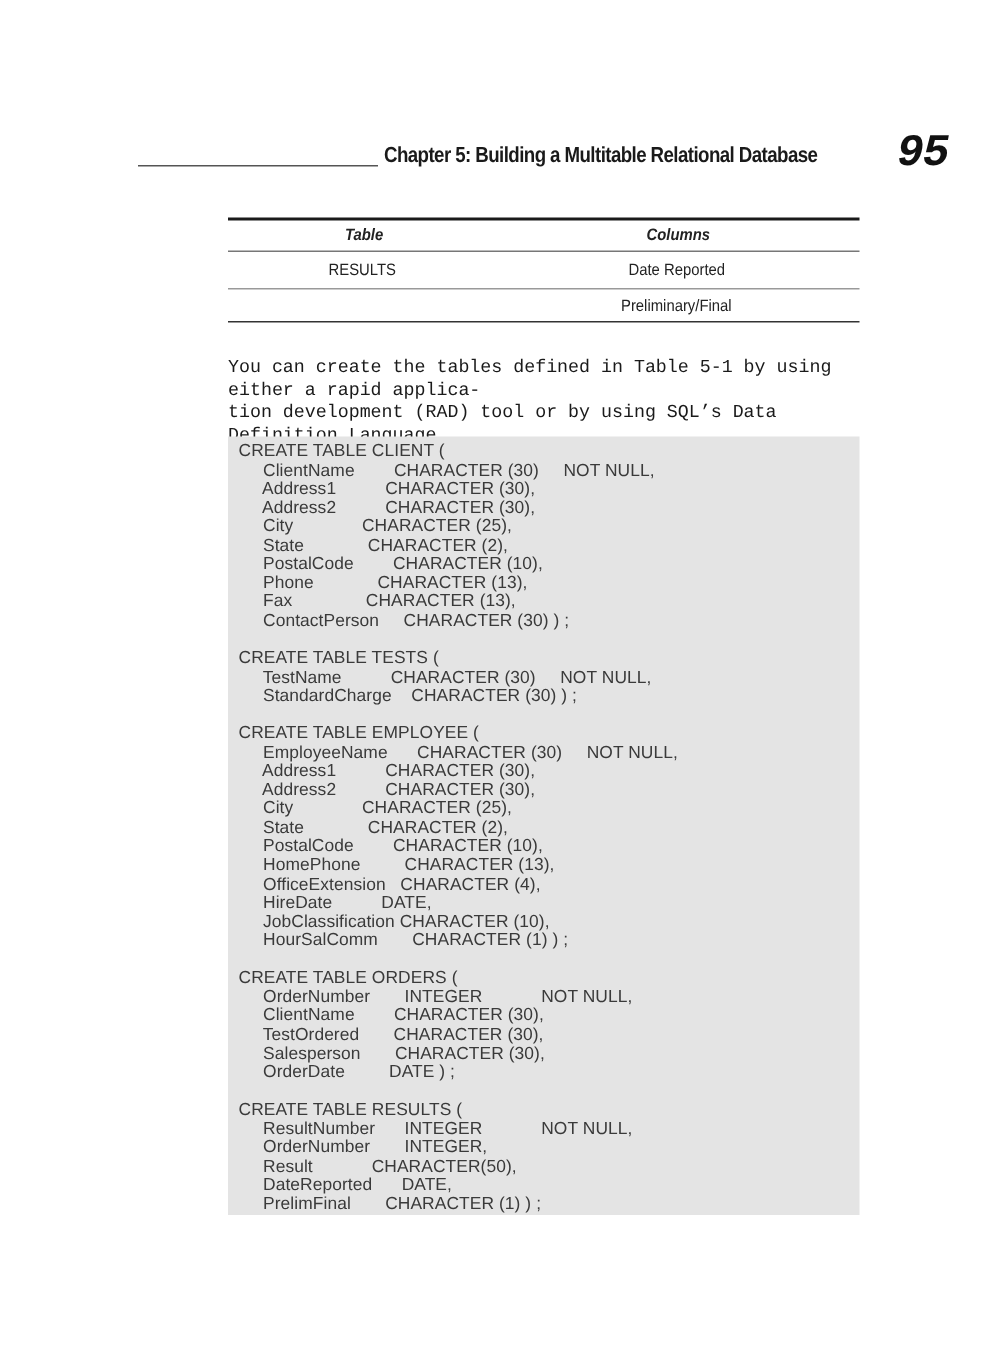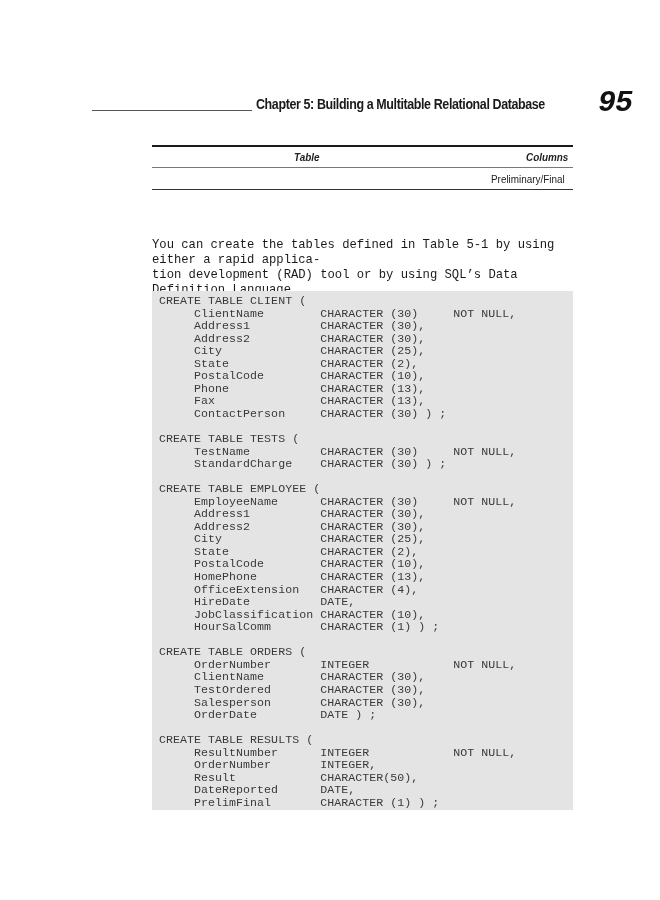--- a/index.html
+++ b/index.html
@@ -63,21 +63,21 @@
       font-family: "Liberation Sans", sans-serif;
       font-size: 11px;
     }
     table.ref-table {
       width: 100%;
       border-collapse: collapse;
       border-top: 2.5px solid #1a1a1a;
       border-bottom: 1.5px solid #333;
     }
     table.ref-table th, table.ref-table td {
-      text-align: right;
+      text-align: center;
       padding: 0 0 0 14px;
       height: 22px;
       vertical-align: middle;
       transform-origin: left center;
     }
     table.ref-table th {
       font-style: italic;
       font-weight: bold;
       height: 20px;
       border-bottom: 1px solid #777;
@@ -115,21 +115,21 @@
       top: 291px;
       width: 421px;
       height: 519px;
       background: #e4e4e4;
       box-sizing: border-box;
       padding: 4px 0 0 7px;
     }
     .code-block {
       margin: 0;
       padding: 0;
-      font-family: Liberation Mono, monospace;
+      font-family: Liberation Sans, sans-serif;
       font-size: 11.6px;
       line-height: 12.55px;
       color: #3a3a3a;
       white-space: pre;
       letter-spacing: 0.05px;
     }
     .code-line { display: block; height: 12.55px; }
     .code-gap { display: block; height: 12.55px; }
   </style>
 </head>
@@ -143,20 +143,24 @@
 
 <div class="table-wrap">
   <table class="ref-table">
     <thead>
       <tr>
         <th class="col-table"><span class="cell-text">Table</span></th>
         <th><span class="cell-text">Columns</span></th>
       </tr>
     </thead>
     <tbody>
+      <tr class="row-1">
+        <td><span class="cell-text">RESULTS</span></td>
+        <td><span class="cell-text">Date Reported</span></td>
+      </tr>
       <tr class="row-2">
         <td><span class="cell-text"></span></td>
         <td><span class="cell-text">Preliminary/Final</span></td>
       </tr>
     </tbody>
   </table>
 </div>
 
 <div class="body-para">
   <span>You can create the tables defined in Table 5-1 by using either a rapid applica-</span><br>

